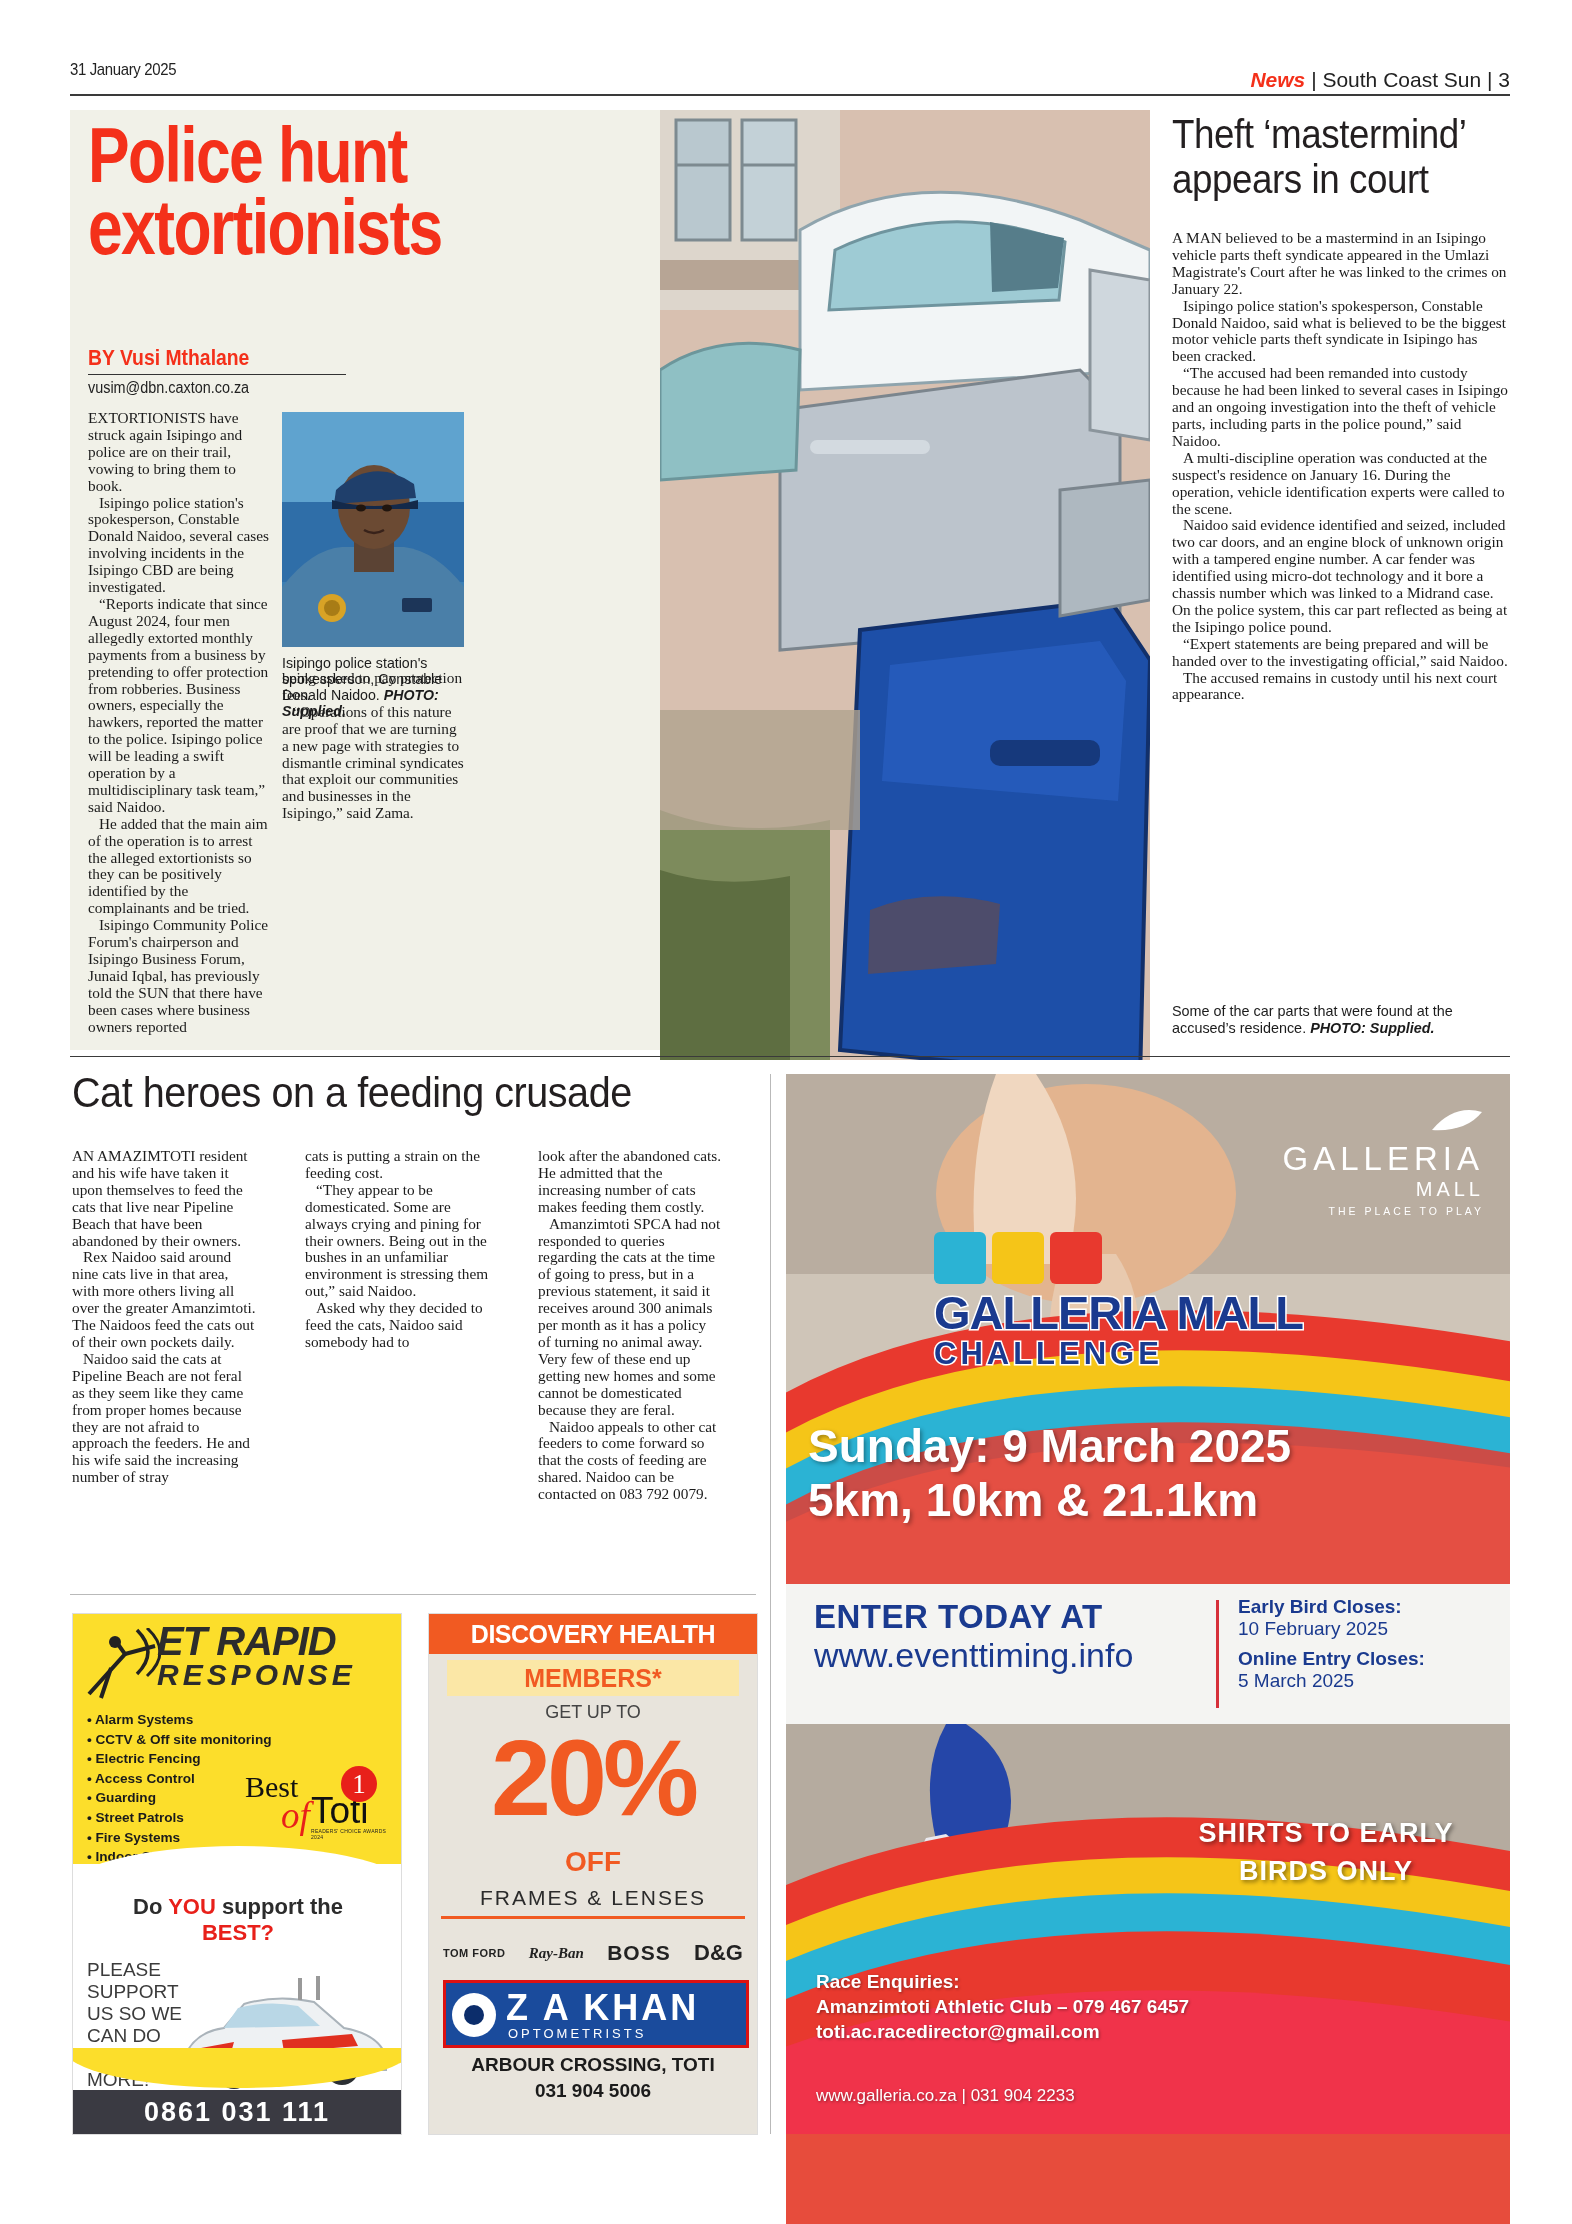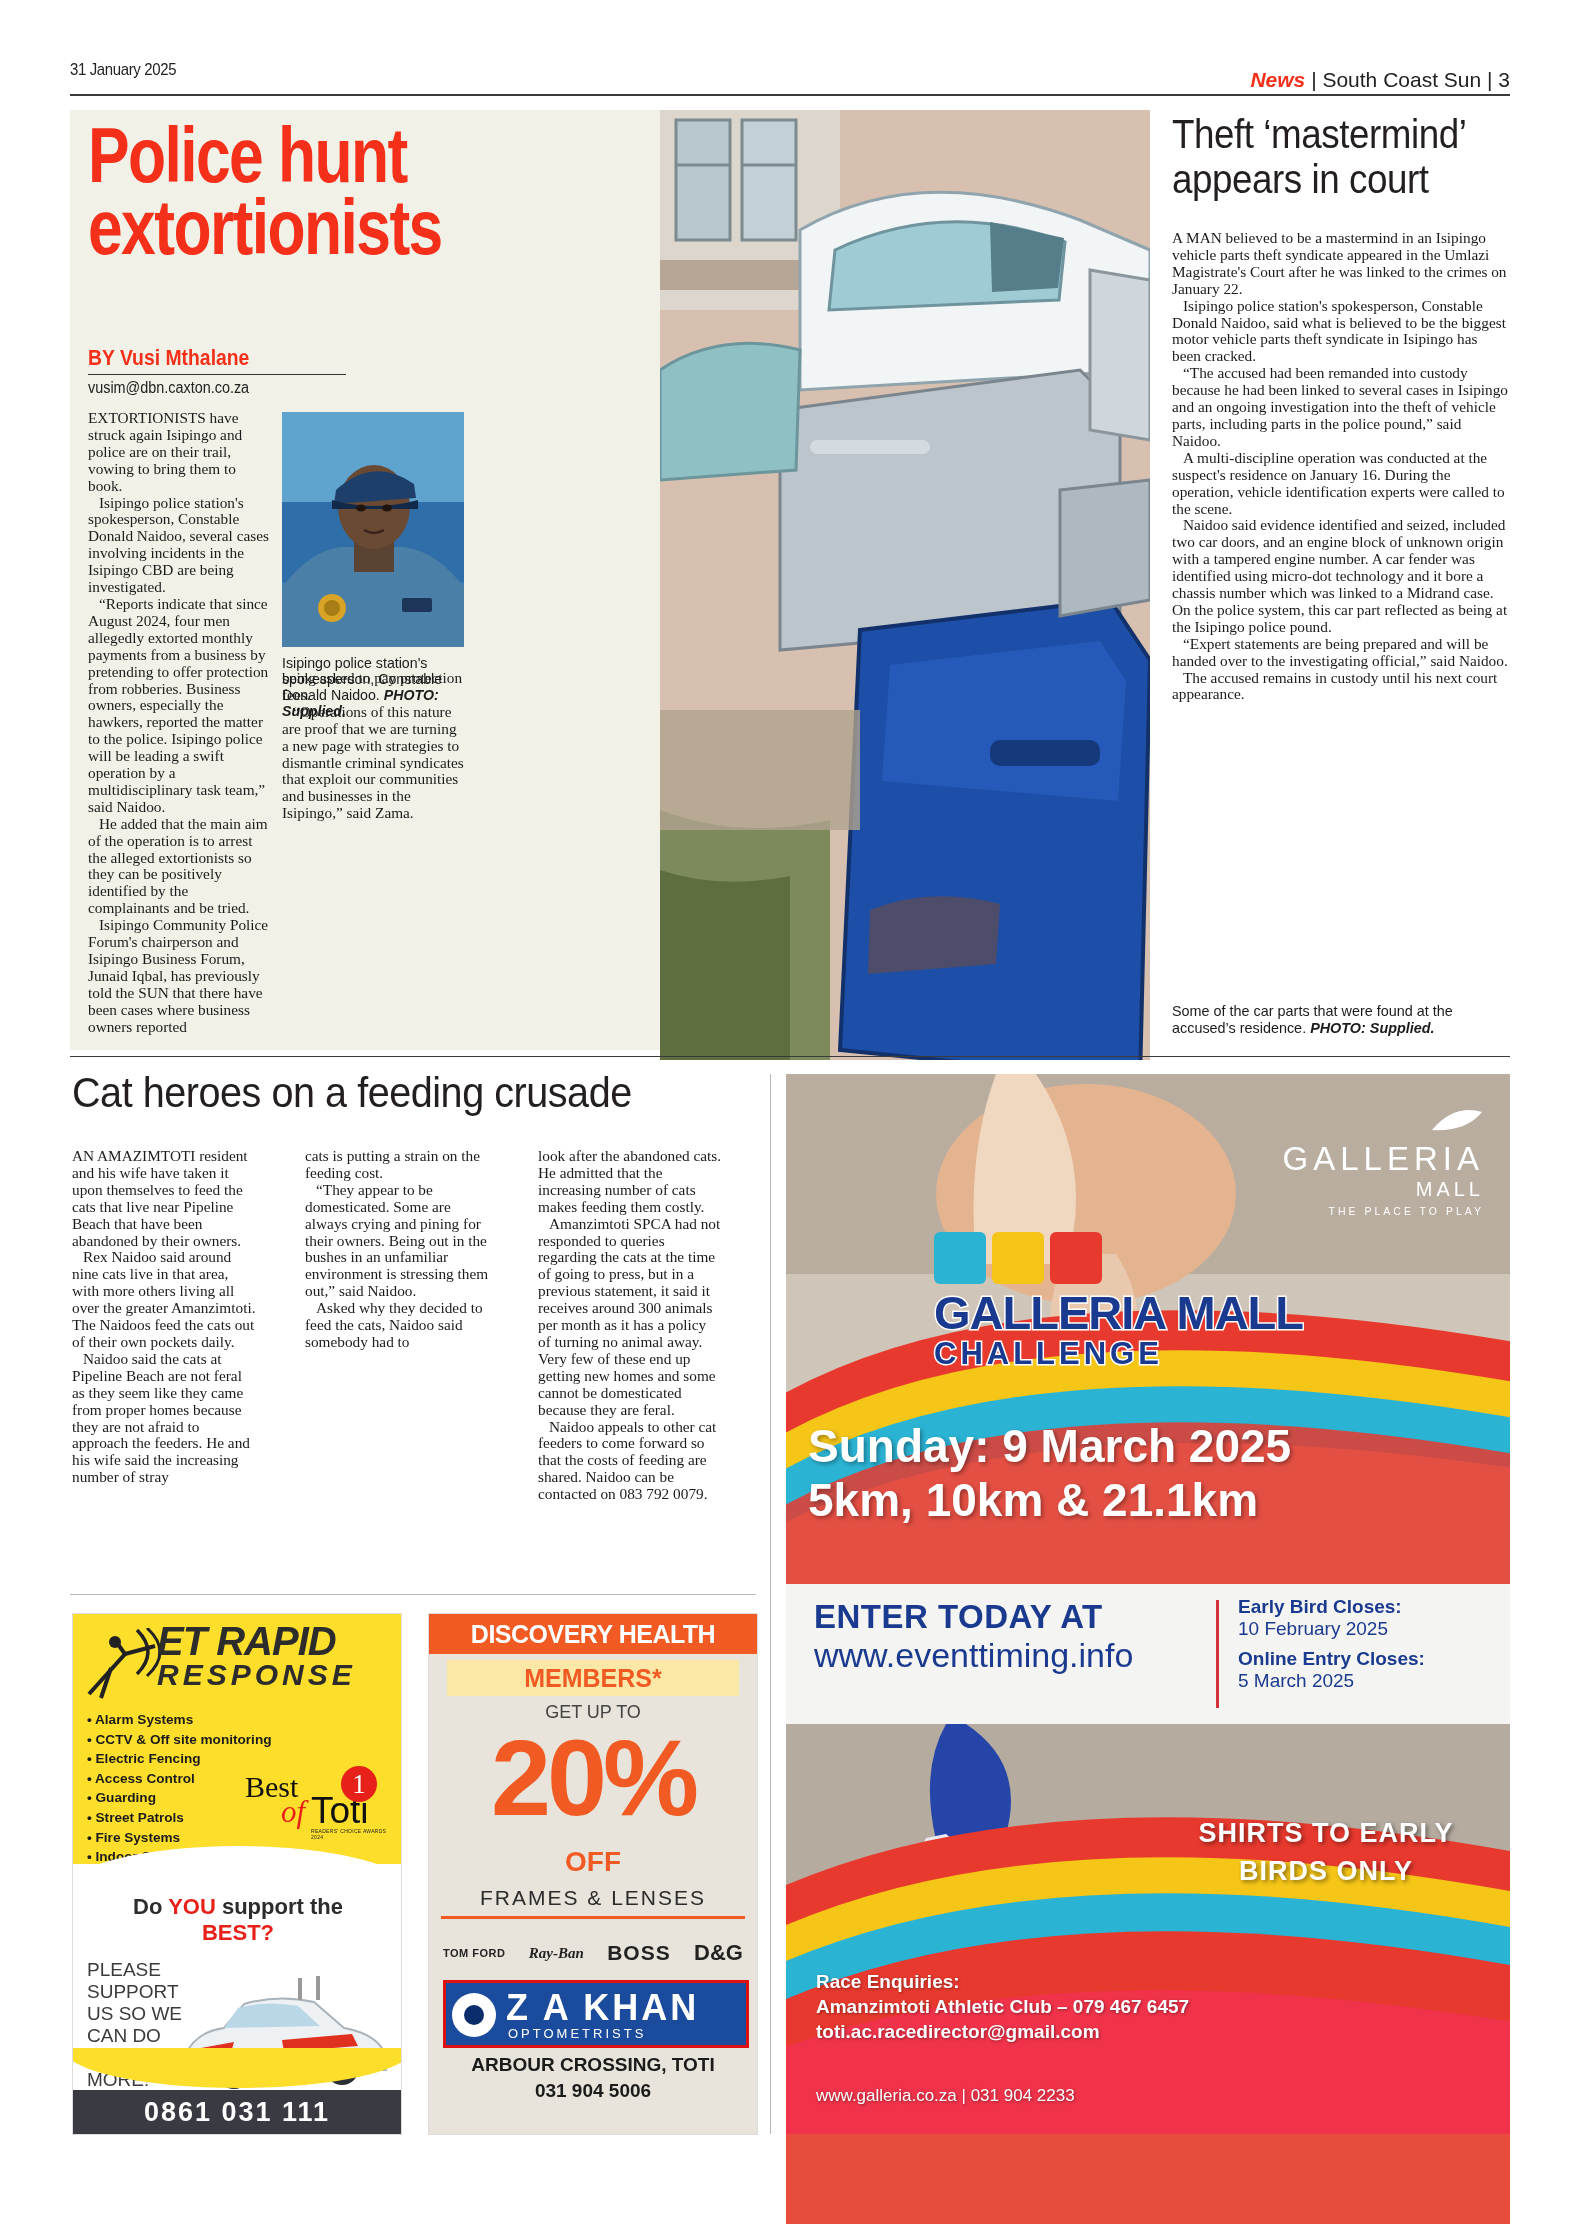--- a/index.html
+++ b/index.html
@@ -291,21 +291,21 @@
         <div>• Electric Fencing</div>
         <div>• Access Control</div>
         <div>• Guarding</div>
         <div>• Street Patrols</div>
         <div>• Fire Systems</div>
         <div>• Indoor Shooting Range</div>
         <div>• Fire Arm Competency Training</div>
       </div>
     <div class="bestoftoti">
       <div style="position:absolute;left:0;top:6px;font-family:'Liberation Serif',serif;font-size:30px;color:#111;">Best</div>
-      <div style="position:absolute;left:36px;top:30px;font-family:'Liberation Serif',serif;font-style:italic;font-size:31px;color:#e8201a;">of</div>
+      <div style="position:absolute;left:36px;top:30px;font-family:'Liberation Serif',serif;font-style:italic;font-size:37px;color:#e8201a;">of</div>
       <div style="position:absolute;left:66px;top:26px;font-family:Liberation Sans, sans-serif;font-size:37px;color:#111;">Toti</div>
       <div style="position:absolute;left:96px;top:2px;width:36px;height:36px;border-radius:50%;background:#e8201a;color:#fff;text-align:center;line-height:36px;font-family:'Liberation Serif',serif;font-size:27px;">1</div>
       <div style="position:absolute;left:66px;top:64px;font-family:'Liberation Sans',sans-serif;font-size:5px;color:#222;letter-spacing:.3px;">READERS' CHOICE AWARDS 2024</div>
     </div>
     <div class="et-wave"></div>
     <div class="et-q"><span>Do </span><span class="red">YOU</span><span> support the</span><br><span class="red">BEST?</span></div>
     <div class="et-support">PLEASE SUPPORT US SO WE CAN DO EVEN MORE!</div>
     <svg class="et-car" viewBox="0 0 215 125">
       <path d="M6 92 q10 -26 40 -30 l20 -24 q34 -10 70 -2 l30 26 q34 6 42 28 l0 14 -200 0 z" fill="#eef1f3" stroke="#aab3ba" stroke-width="2"></path>
       <path d="M60 42 q30 -8 60 -2 l22 20 -96 2 z" fill="#b9d7e6"></path>

